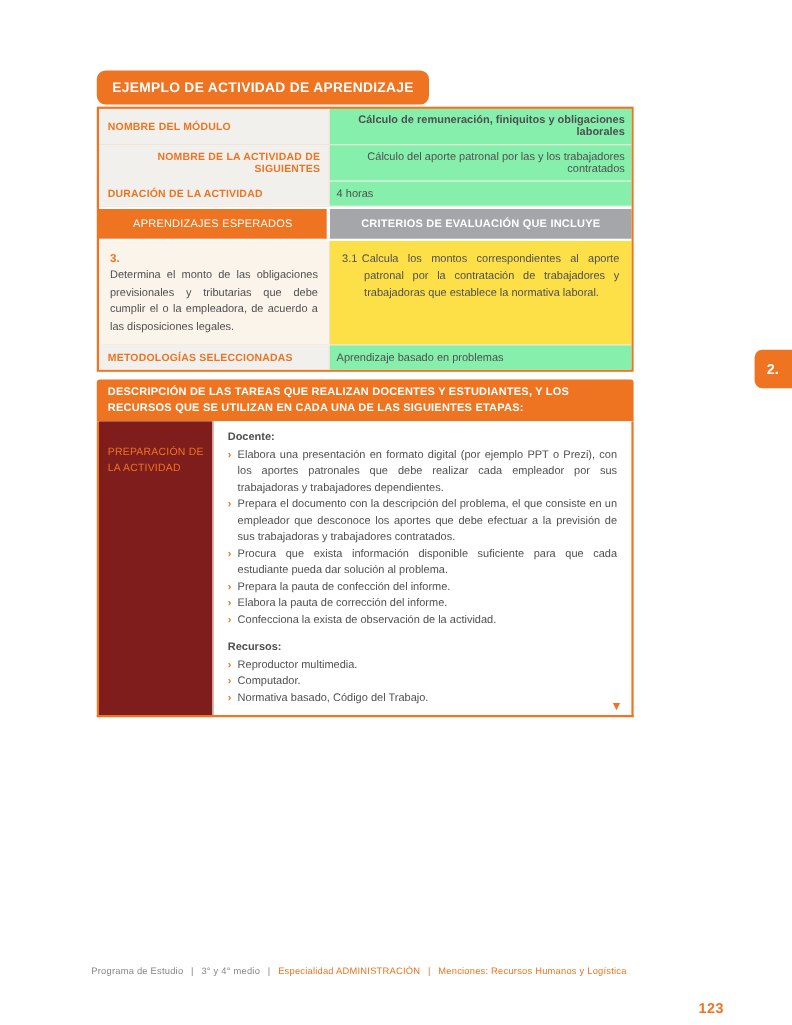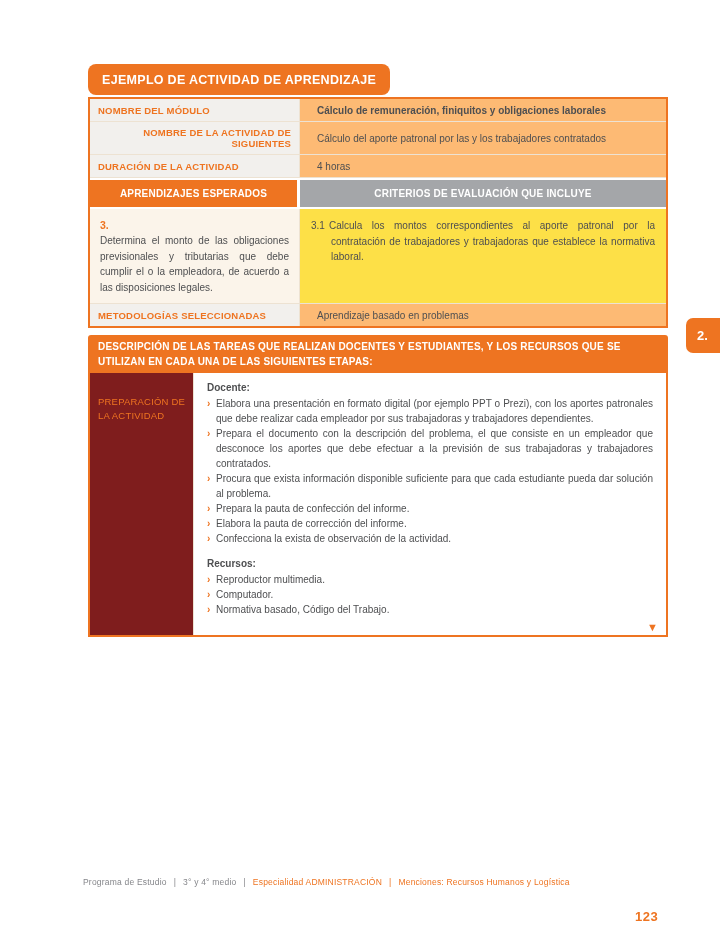--- a/index.html
+++ b/index.html
@@ -1,41 +1,41 @@
 <!DOCTYPE html>
 <html><head>
 <meta charset="utf-8">
 <style>
   html,body{margin:0;padding:0;}
   body{
     width:720px;height:932px;background:#ffffff;position:relative;overflow:hidden;
     font-family:"Liberation Sans", sans-serif;color:#4E4F51;
   }
-  .content{position:absolute;left:88px;top:64px;width:580px;}
+  .content{position:absolute;left:88px;top:64px;width:488px;}
 
   
   .title-box{
     display:inline-block;background:#EE7421;color:#fff;font-weight:bold;
     font-size:12.5px;letter-spacing:.3px;padding:9px 14px 8px;border-radius:8px;
   }
 
   
   .main-table{margin-top:2px;border:2px solid #EE7421;background:#fff;}
   .row{display:grid;grid-template-columns:210px 1fr;border-bottom:1px solid #EDE2D2;text-align:right;}
   .cell-label{
     background:#F2F0ED;color:#EE7421;font-weight:bold;font-size:9.5px;
     padding:5px 8px;display:flex;align-items:center;border-right:1px solid #EDE2D2;
     letter-spacing:.2px;min-height:12px;
   }
-  .cell-value{background:#fdba74;font-size:10px;padding:5px 17px;display:flex;align-items:center;}
+  .cell-value{background:#86efac;font-size:10px;padding:5px 6px;display:flex;align-items:center;}
   .bold{font-weight:bold;}
 
   .hdr-row{display:grid;grid-template-columns:210px 1fr;border-top:2px solid #fff;border-bottom:2px solid #fff;}
   .hdr-left{
-    background:#EE7421;color:#fff;font-weight:bold;font-size:10px;text-align:center;
+    background:#EE7421;color:#fff;font-weight:normal;font-size:10px;text-align:center;
     padding:8px 4px;border-right:3px solid #fff;letter-spacing:.2px;
   }
   .hdr-right{background:#A4A6A9;color:#fff;font-weight:bold;font-size:10px;text-align:center;padding:8px 4px;letter-spacing:.2px;}
 
   .content-row{display:grid;grid-template-columns:210px 1fr;border-bottom:1px solid #EDE2D2;}
   .cell-cream{background:#FBF4EA;padding:8px 10px;border-right:1px solid #EDE2D2;font-size:10px;line-height:1.55;}
   .ae-number{color:#EE7421;font-weight:bold;font-size:10.5px;display:block;}
   .ae-text{display:block;text-align:justify;}
   .cell-criteria{background:#fde047;padding:9px 11px;font-size:10px;line-height:1.55;}
   .criterio{padding-left:20px;text-indent:-20px;text-align:justify;}

